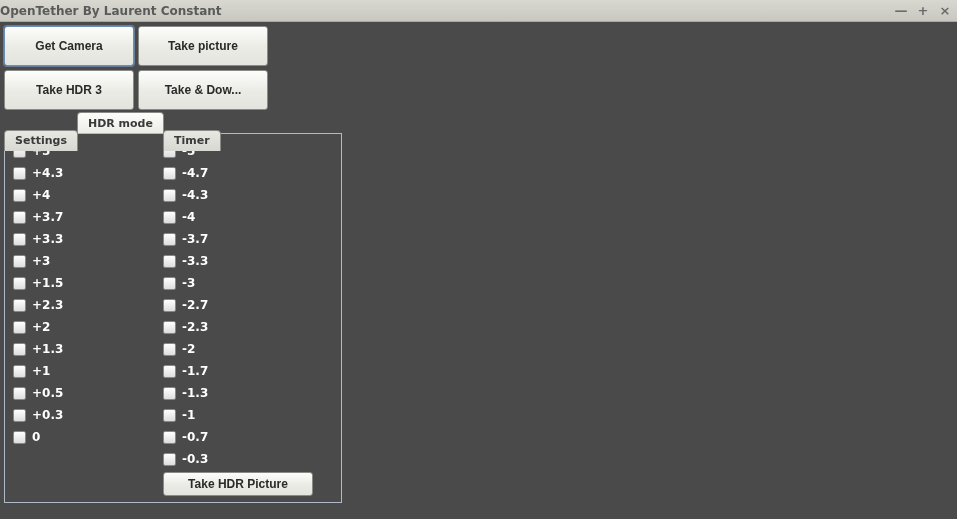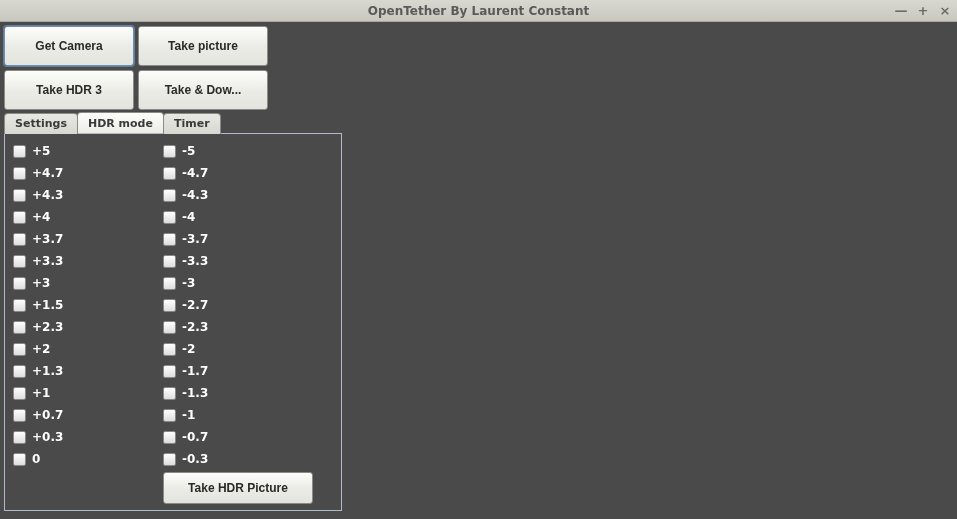--- a/index.html
+++ b/index.html
@@ -11,21 +11,21 @@
   overflow: hidden;
   font-size: 12px;
 }
 .titlebar {
   height: 22px;
   background: linear-gradient(to bottom, #d8d8d0 0%, #c8c8c0 100%);
   border-bottom: 1px solid #a8a8a0;
   position: relative;
   display: flex;
   align-items: center;
-  justify-content: center;
+  justify-content: flex-start;
 }
 .titlebar-text {
   color: #5a5a5a;
   font-weight: bold;
   font-size: 12px;
 }
 .window-controls {
   position: absolute;
   right: 4px;
   top: 2px;
@@ -84,21 +84,21 @@
   border: 1px solid #8a8a86;
   border-bottom: none;
   border-radius: 4px 4px 0 0;
   padding: 3px 10px;
   font-weight: bold;
   font-size: 11px;
   color: #3a3a3a;
   cursor: pointer;
   margin-right: -1px;
   position: relative;
-  top: 1px;
+  top: 18px;
 }
 .tab.active {
   background: linear-gradient(to bottom, #fdfdfb 0%, #ecece7 100%);
   top: 0;
   padding-top: 4px;
   z-index: 2;
 }
 .tab-panel {
   border: 1px solid #aeb9c9;
   background: #4a4a4a;
@@ -136,21 +136,21 @@
   font-size: 12px;
 }
 .hdr-btn-row {
   display: flex;
   justify-content: flex-start;
   padding-left: 150px;
   margin-top: 2px;
 }
 .hdr-btn {
   width: 150px;
-  height: 32px;
+  height: 24px;
   background: linear-gradient(to bottom, #fdfdfb 0%, #ecece7 50%, #e4e4de 100%);
   border: 1px solid #8a8a86;
   border-radius: 3px;
   font-weight: bold;
   font-size: 12px;
   color: #2a2a2a;
   cursor: pointer;
   display: flex;
   align-items: center;
   justify-content: center;
@@ -189,24 +189,20 @@
 
   <div class="tab-panel">
     <div class="columns">
       <div class="col col-left" id="col-left">
           <div class="check-row">
             <div class="check"></div>
             <span class="check-label">+5</span>
           </div>
           <div class="check-row">
             <div class="check"></div>
-            <span class="check-label">+4.7</span>
-          </div>
-          <div class="check-row">
-            <div class="check"></div>
             <span class="check-label">+4.3</span>
           </div>
           <div class="check-row">
             <div class="check"></div>
             <span class="check-label">+4</span>
           </div>
           <div class="check-row">
             <div class="check"></div>
             <span class="check-label">+3.7</span>
           </div>
@@ -233,21 +229,21 @@
           <div class="check-row">
             <div class="check"></div>
             <span class="check-label">+1.3</span>
           </div>
           <div class="check-row">
             <div class="check"></div>
             <span class="check-label">+1</span>
           </div>
           <div class="check-row">
             <div class="check"></div>
-            <span class="check-label">+0.7</span>
+            <span class="check-label">+0.5</span>
           </div>
           <div class="check-row">
             <div class="check"></div>
             <span class="check-label">+0.3</span>
           </div>
           <div class="check-row">
             <div class="check"></div>
             <span class="check-label">0</span>
           </div>
         </div>

